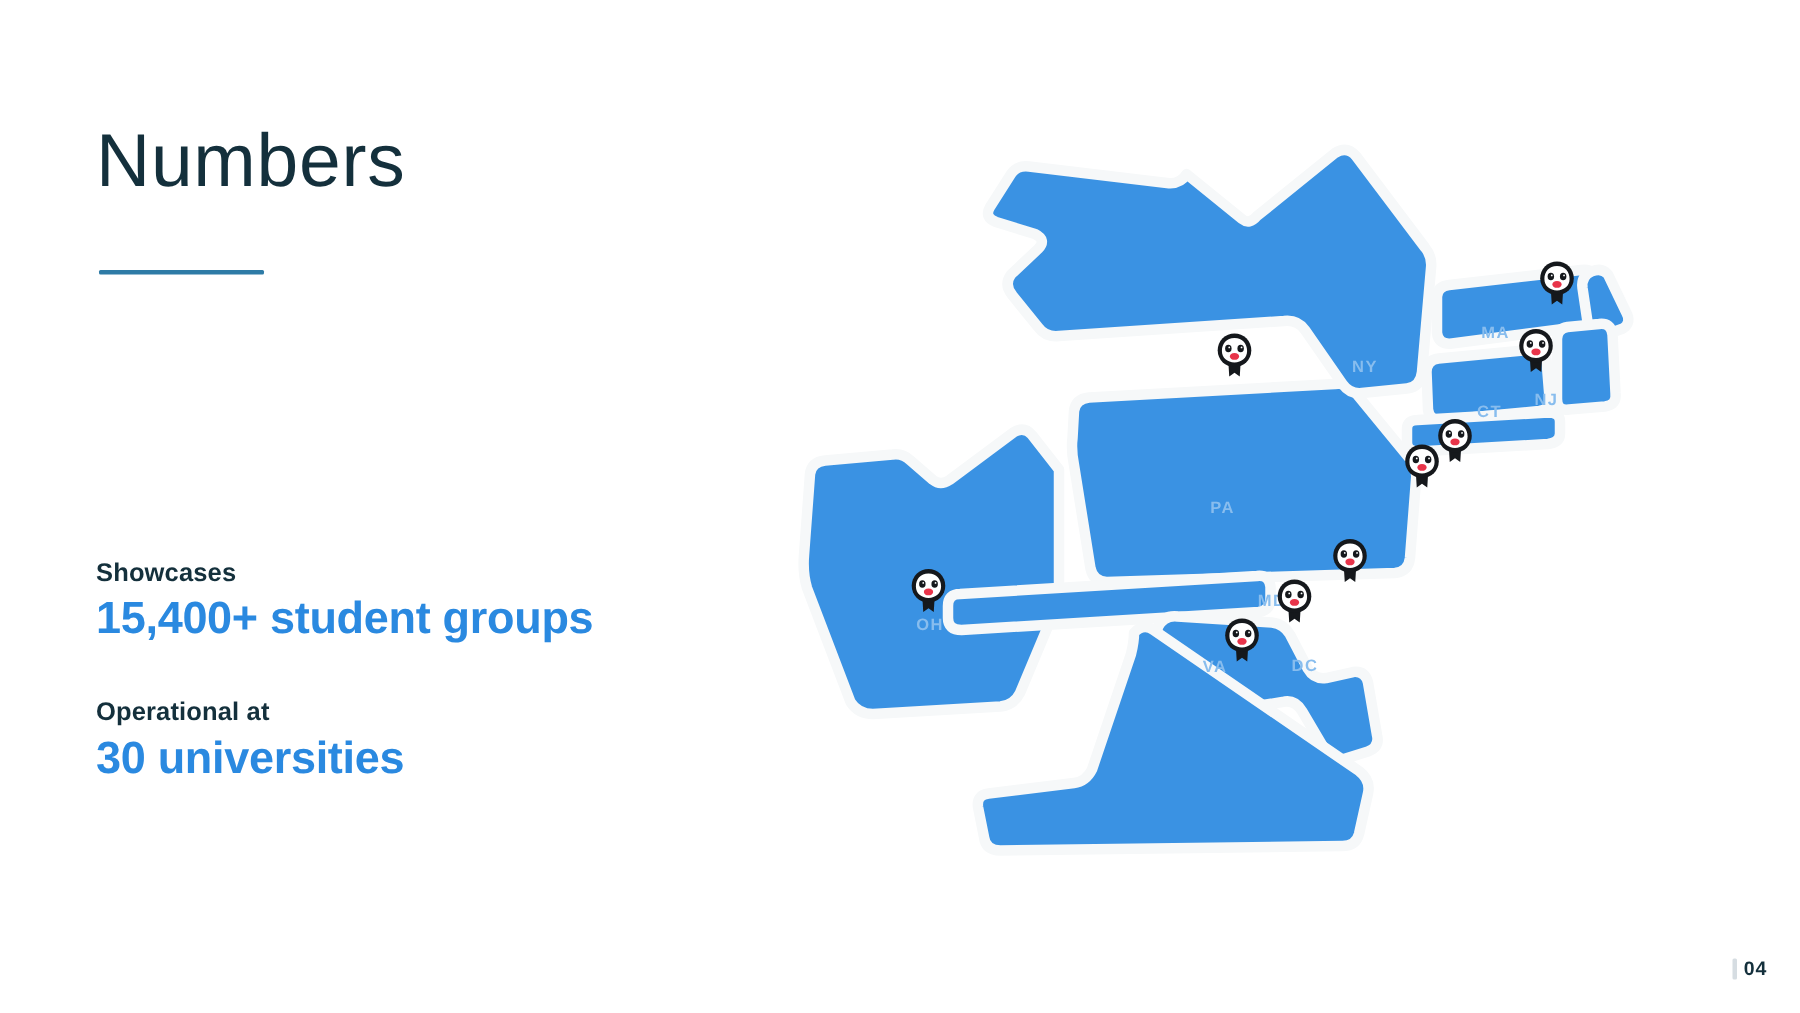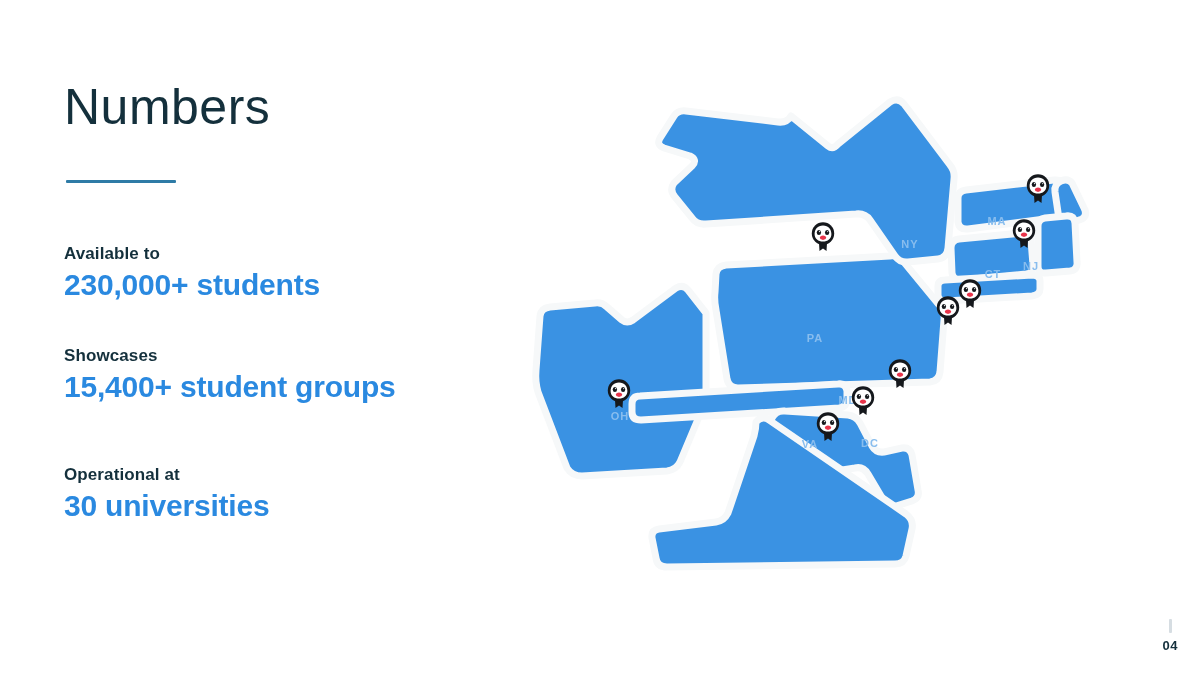--- a/index.html
+++ b/index.html
@@ -46,21 +46,21 @@
     background: #2e7ba6;
     border-radius: 1px;
   }
 
   .stat-block {
     position: absolute;
     left: 0;
     width: 430px;
   }
   #stat-0 { top: 243px; }
-  #stat-1 { top: 345px; }
+  #stat-1 { top: 371px; }
   #stat-2 { top: 464px; }
 
   .stat-label {
     font-size: 17px;
     font-weight: 600;
     color: #14303c;
     line-height: 1.25;
     letter-spacing: 0.1px;
   }
   .stat-value {
@@ -110,21 +110,20 @@
   .penguin-pin svg { display:block; width:100%; height:100%; }
 
   
   #page-number {
     position: absolute;
     right: 22px;
     bottom: 22px;
     display: flex;
     align-items: center;
     gap: 5px;
-    flex-direction: column;
   }
   #page-number-bar {
     width: 3px;
     height: 14px;
     background: #d6dde2;
     border-radius: 1px;
   }
   #page-number-text {
     font-size: 13px;
     font-weight: 700;
@@ -134,24 +133,20 @@
 </style>
 </head>
 <body>
 
 <div id="slide-left">
 
   <div id="page-title">Numbers</div>
 
   <div id="title-rule"></div>
 
-  <div class="stat-block" id="stat-0">
-    <div class="stat-label">Available to</div>
-    <div class="stat-value">230,000+ students</div>
-  </div>
 
   <div class="stat-block" id="stat-1">
     <div class="stat-label">Showcases</div>
     <div class="stat-value">15,400+ student groups</div>
   </div>
 
   <div class="stat-block" id="stat-2">
     <div class="stat-label">Operational at</div>
     <div class="stat-value">30 universities</div>
   </div>

